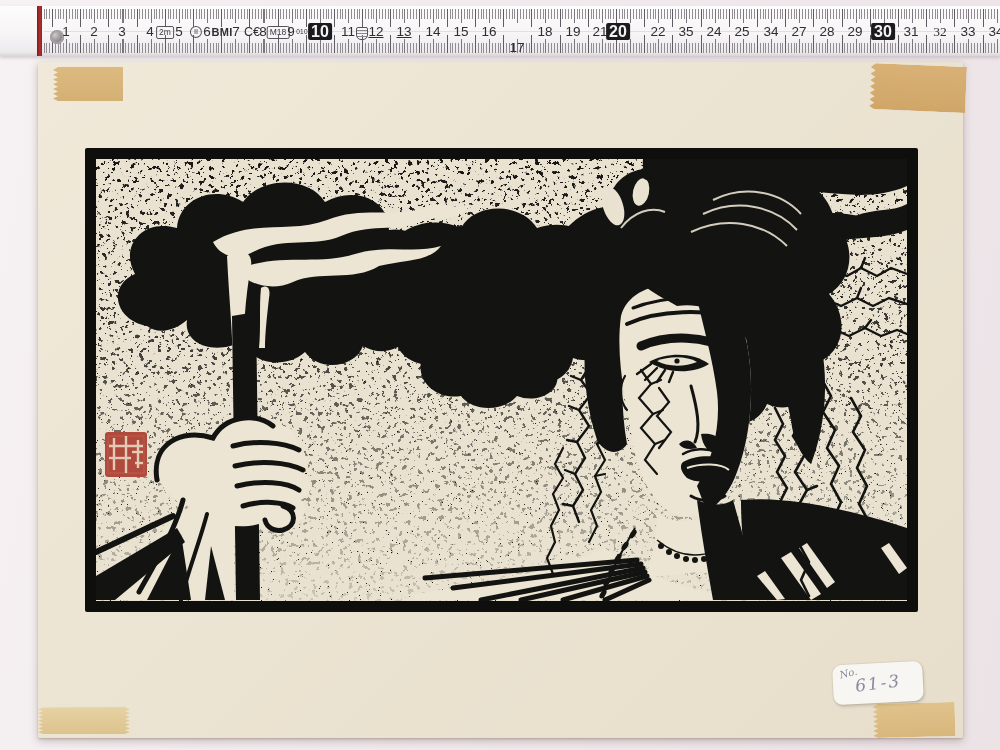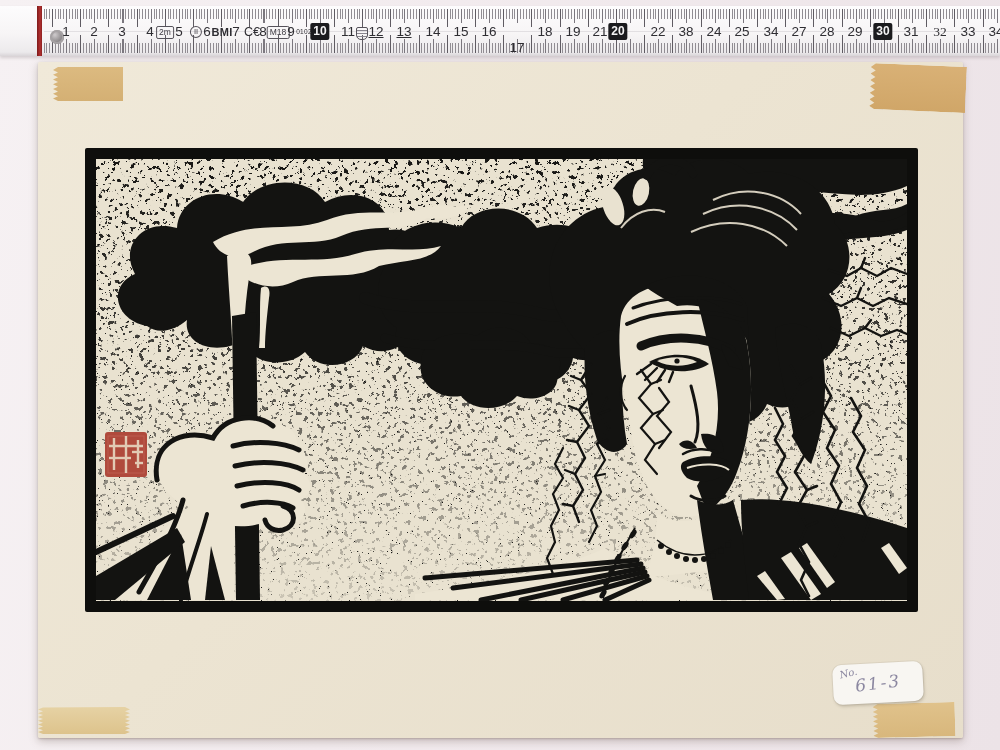--- a/index.html
+++ b/index.html
@@ -18,21 +18,21 @@
   .ticks{top:3px;height:10px;background:repeating-linear-gradient(90deg,#918d93 0 1px,transparent 1px 2.82px);background-position:8px 0;}
   .ticks5{top:3px;height:14px;background:repeating-linear-gradient(90deg,#7b777e 0 1px,transparent 1px 14.1px);background-position:8px 0;}
   .ticksC{top:3px;height:18px;background:repeating-linear-gradient(90deg,#5f5b62 0 1px,transparent 1px 28.2px);background-position:8px 0;}
   .ticks.b{top:auto;bottom:3px;}
   .ticks5.b{top:auto;bottom:3px;}
   .ticksC.b{top:auto;bottom:3px;}
   .ruler-seam{position:absolute;left:44px;right:0;top:25px;height:1px;background:#e2dfe2;}
   .marks{position:absolute;left:0;top:14px;height:24px;width:100%;}
   .tok{position:absolute;transform:translateX(-50%);line-height:24px;white-space:nowrap;color:#2e2d32;}
   .tok-num{font-size:13.5px;}
-  .tok-numbox{font-size:12px;font-weight:bold;color:#f4f3f4;background:#1b1b1e;border-radius:2px;
+  .tok-numbox{font-size:16px;font-weight:bold;color:#f4f3f4;background:#1b1b1e;border-radius:2px;
     padding:0 3px;line-height:17px;top:3px;}
   .tok-box{font-size:8.5px;border:1px solid #55525a;border-radius:2px;padding:0 2px;line-height:11px;top:6px;color:#3d3a42;}
   .tok-oval{font-size:7.5px;border:1px solid #55525a;border-radius:50%;padding:1px 3px;line-height:8px;top:6px;color:#3d3a42;}
   .tok-brand{font-size:11px;font-weight:bold;letter-spacing:.3px;}
   .tok-plain{font-size:12.5px;}
   .tok-tiny{font-size:6.5px;letter-spacing:.3px;}
   .tok-logo{width:10px;height:11px;border:1px solid #55525a;border-radius:2px 2px 5px 5px;top:7px;
     background:repeating-linear-gradient(#0000 0 2px,#8a8790 2px 3px);}
   
   .paper{position:absolute;left:38px;top:62px;width:925px;height:676px;border-radius:2px;
@@ -95,21 +95,21 @@
         <span class="tok tok-num" style="left: 404px; text-decoration: underline;">13</span>
         <span class="tok tok-num" style="left: 433px; text-align: center;">14</span>
         <span class="tok tok-num" style="left: 461px;">15</span>
         <span class="tok tok-num" style="left: 489px;">16</span>
         <span class="tok tok-num" style="left: 517px; margin-top: 16px;">17</span>
         <span class="tok tok-num" style="left: 545px;">18</span>
         <span class="tok tok-num" style="left: 573px;">19</span>
         <span class="tok tok-numbox" style="left: 618px;">20</span>
         <span class="tok tok-num" style="left: 600px;">21</span>
         <span class="tok tok-num" style="left: 658px;">22</span>
-        <span class="tok tok-num" style="left: 686px;">38</span>
+        <span class="tok tok-num" style="left: 686px;">35</span>
         <span class="tok tok-num" style="left: 714px;">24</span>
         <span class="tok tok-num" style="left: 742px;">25</span>
         <span class="tok tok-num" style="left: 771px;">34</span>
         <span class="tok tok-num" style="left: 799px;">27</span>
         <span class="tok tok-num" style="left: 827px;">28</span>
         <span class="tok tok-num" style="left: 855px;">29</span>
         <span class="tok tok-numbox" style="left: 883px;">30</span>
         <span class="tok tok-num" style="left: 911px;">31</span>
         <span class="tok tok-num" style="left: 940px; font-family: Liberation Serif, serif;">32</span>
         <span class="tok tok-num" style="left: 968px;">33</span>

